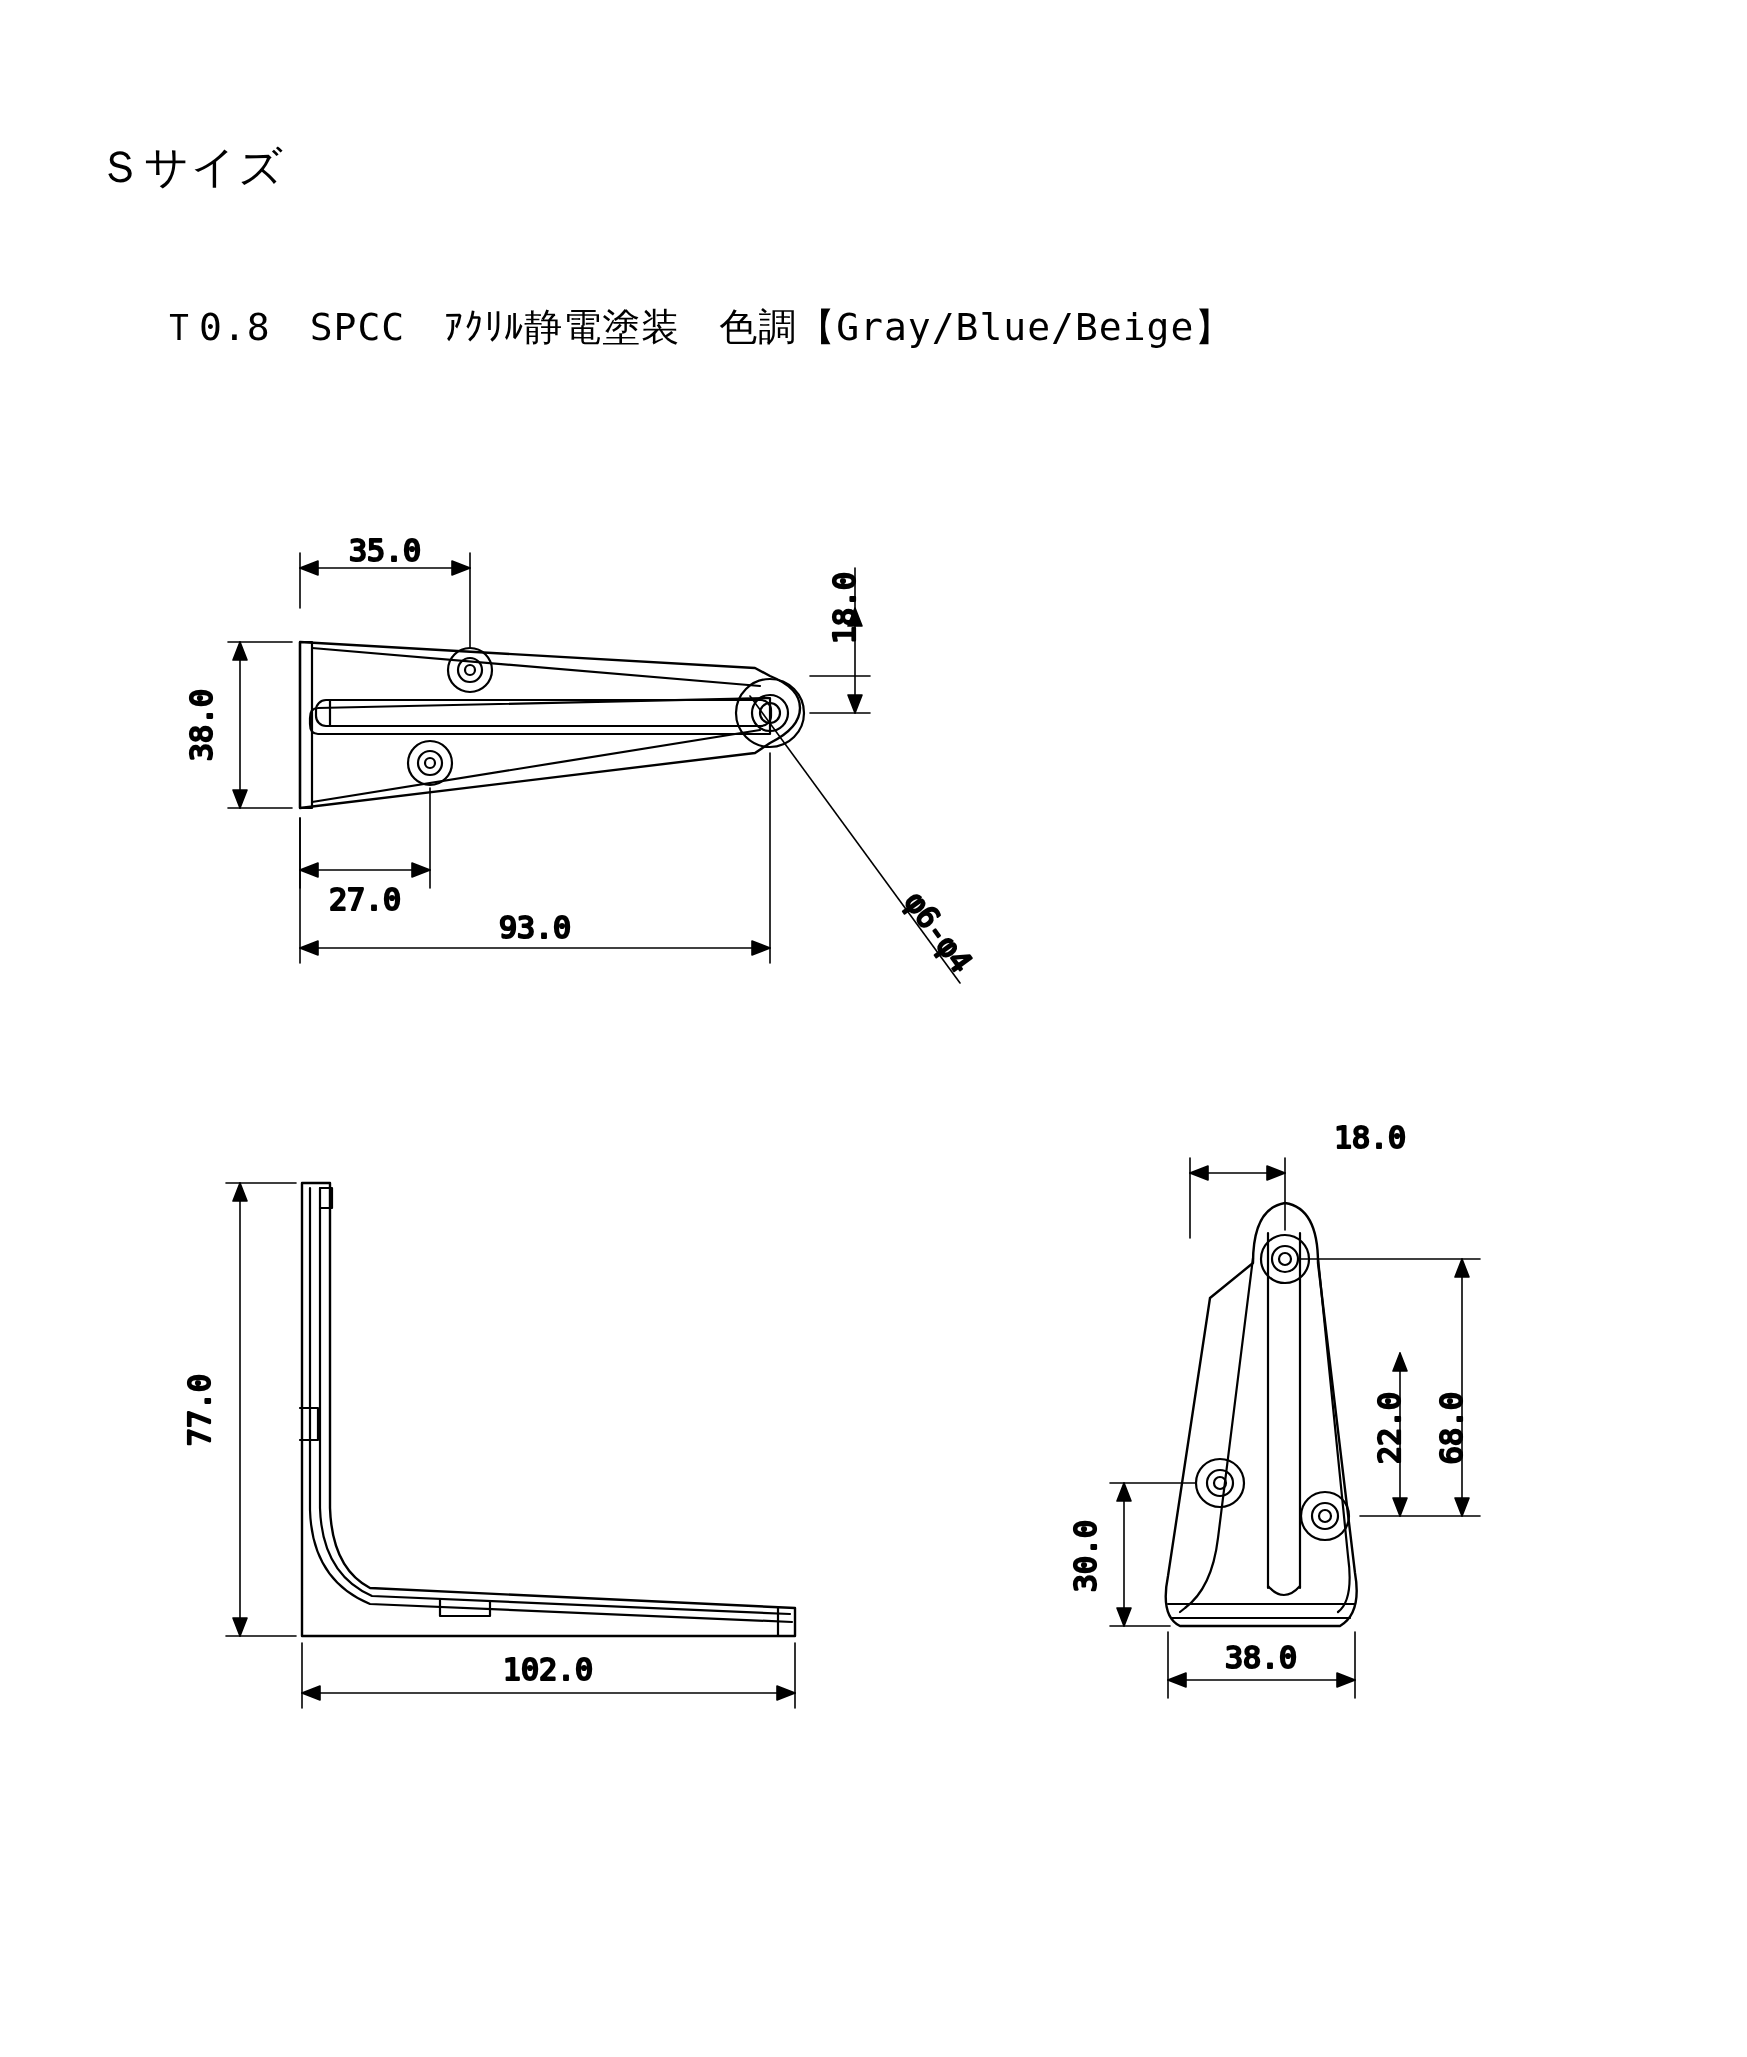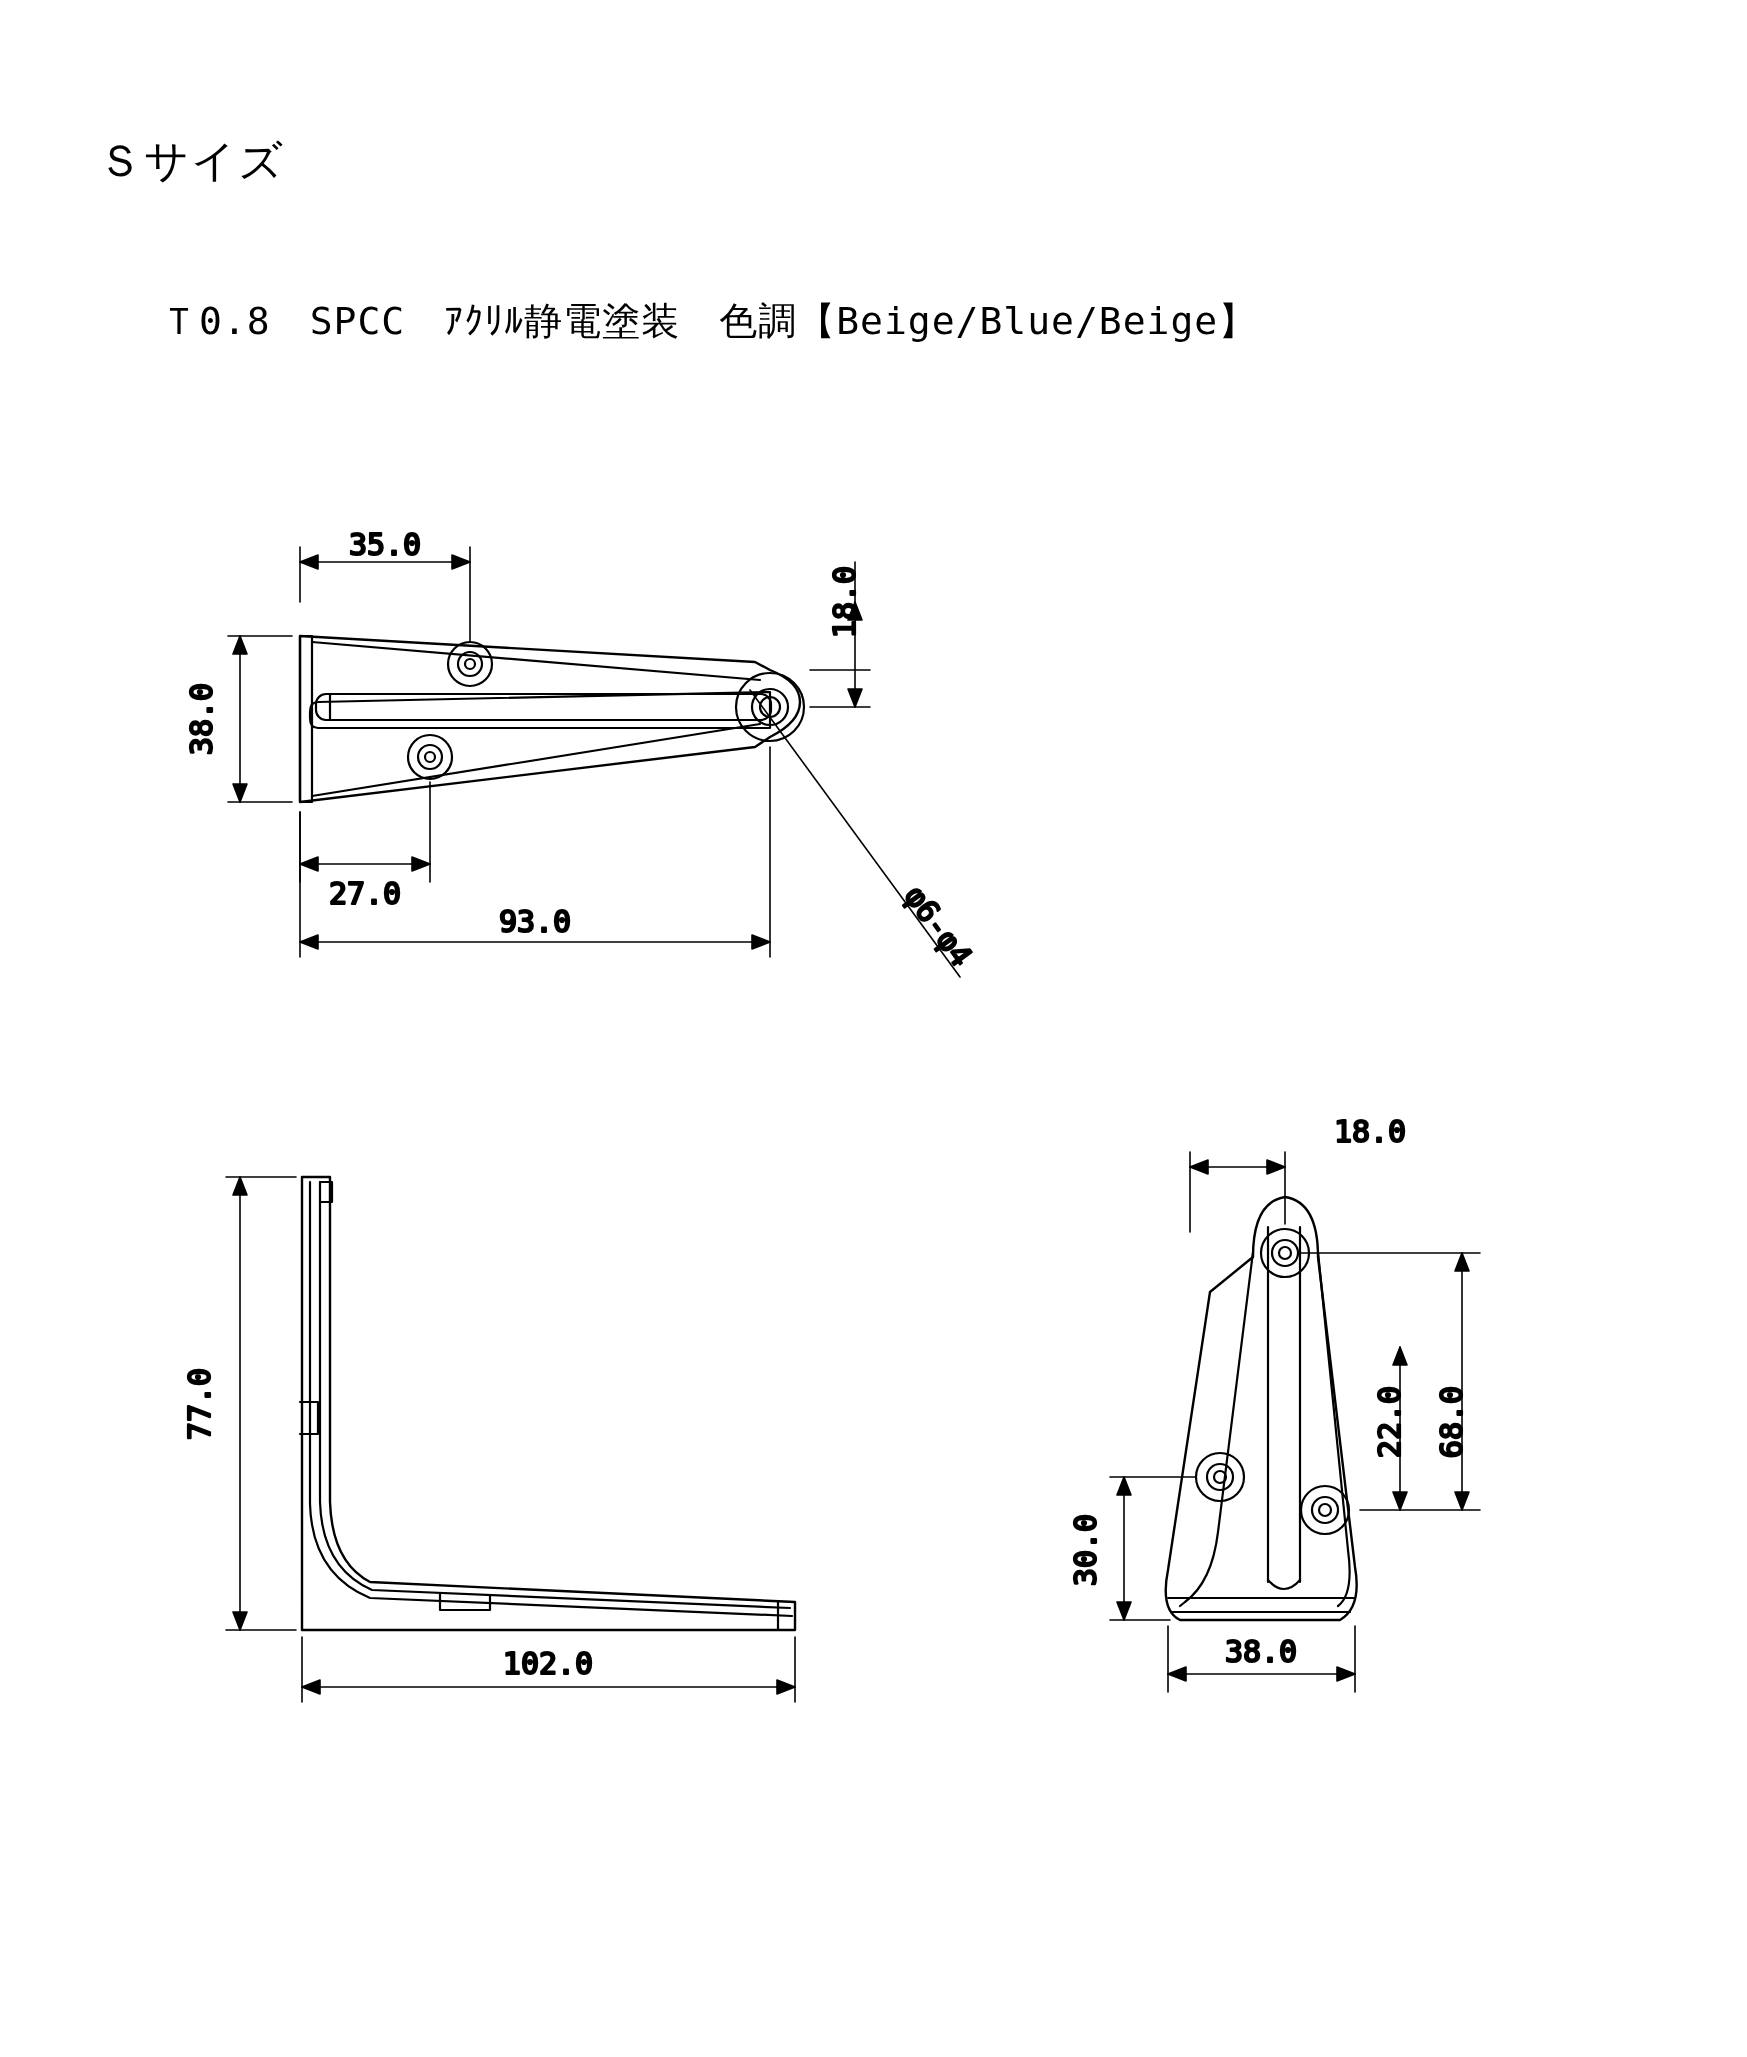--- a/index.html
+++ b/index.html
@@ -10,21 +10,21 @@
   body {
     width: 1747px;
     height: 2057px;
     position: relative;
     font-family: "DejaVu Sans Mono", monospace;
     color: #000000;
     overflow: hidden;
   }
   .page {
     position: absolute;
-    left: 0; top: 2px;
+    left: 0; top: 8px;
     width: 1747px;
     height: 1458px;
   }
   .title {
     position: absolute;
     left: 98px;
     top: 130px;
     font-family: "DejaVu Sans", sans-serif;
     font-size: 44px;
     letter-spacing: 2px;
@@ -51,21 +51,21 @@
     font-size: 30px;
     fill: #000000;
   }
 </style>
 </head>
 <body>
 
 <div class="page">
 
   <div class="title">Ｓサイズ</div>
-  <div class="subtitle">Ｔ0.8　SPCC　ｱｸﾘﾙ静電塗装　色調【Beige/Blue/Beige】</div>
+  <div class="subtitle">Ｔ0.8　SPCC　ｱｸﾘﾙ静電塗装　色調【Gray/Blue/Beige】</div>
 
   <svg class="drawing" viewBox="0 0 1747 2057">
     <g fill="none" stroke="#000000" stroke-width="2.2" stroke-linejoin="round" stroke-linecap="round">
 
       <g>
 
         <path d="M 300 634 L 300 800 L 755 745 L 770 735 Q 800 720 800 700 Q 800 680 770 668 L 755 660 L 300 634 Z" stroke-width="2.4"></path>
 
         <path d="M 300 634 L 312 634 L 312 800 L 300 800 Z"></path>
 

